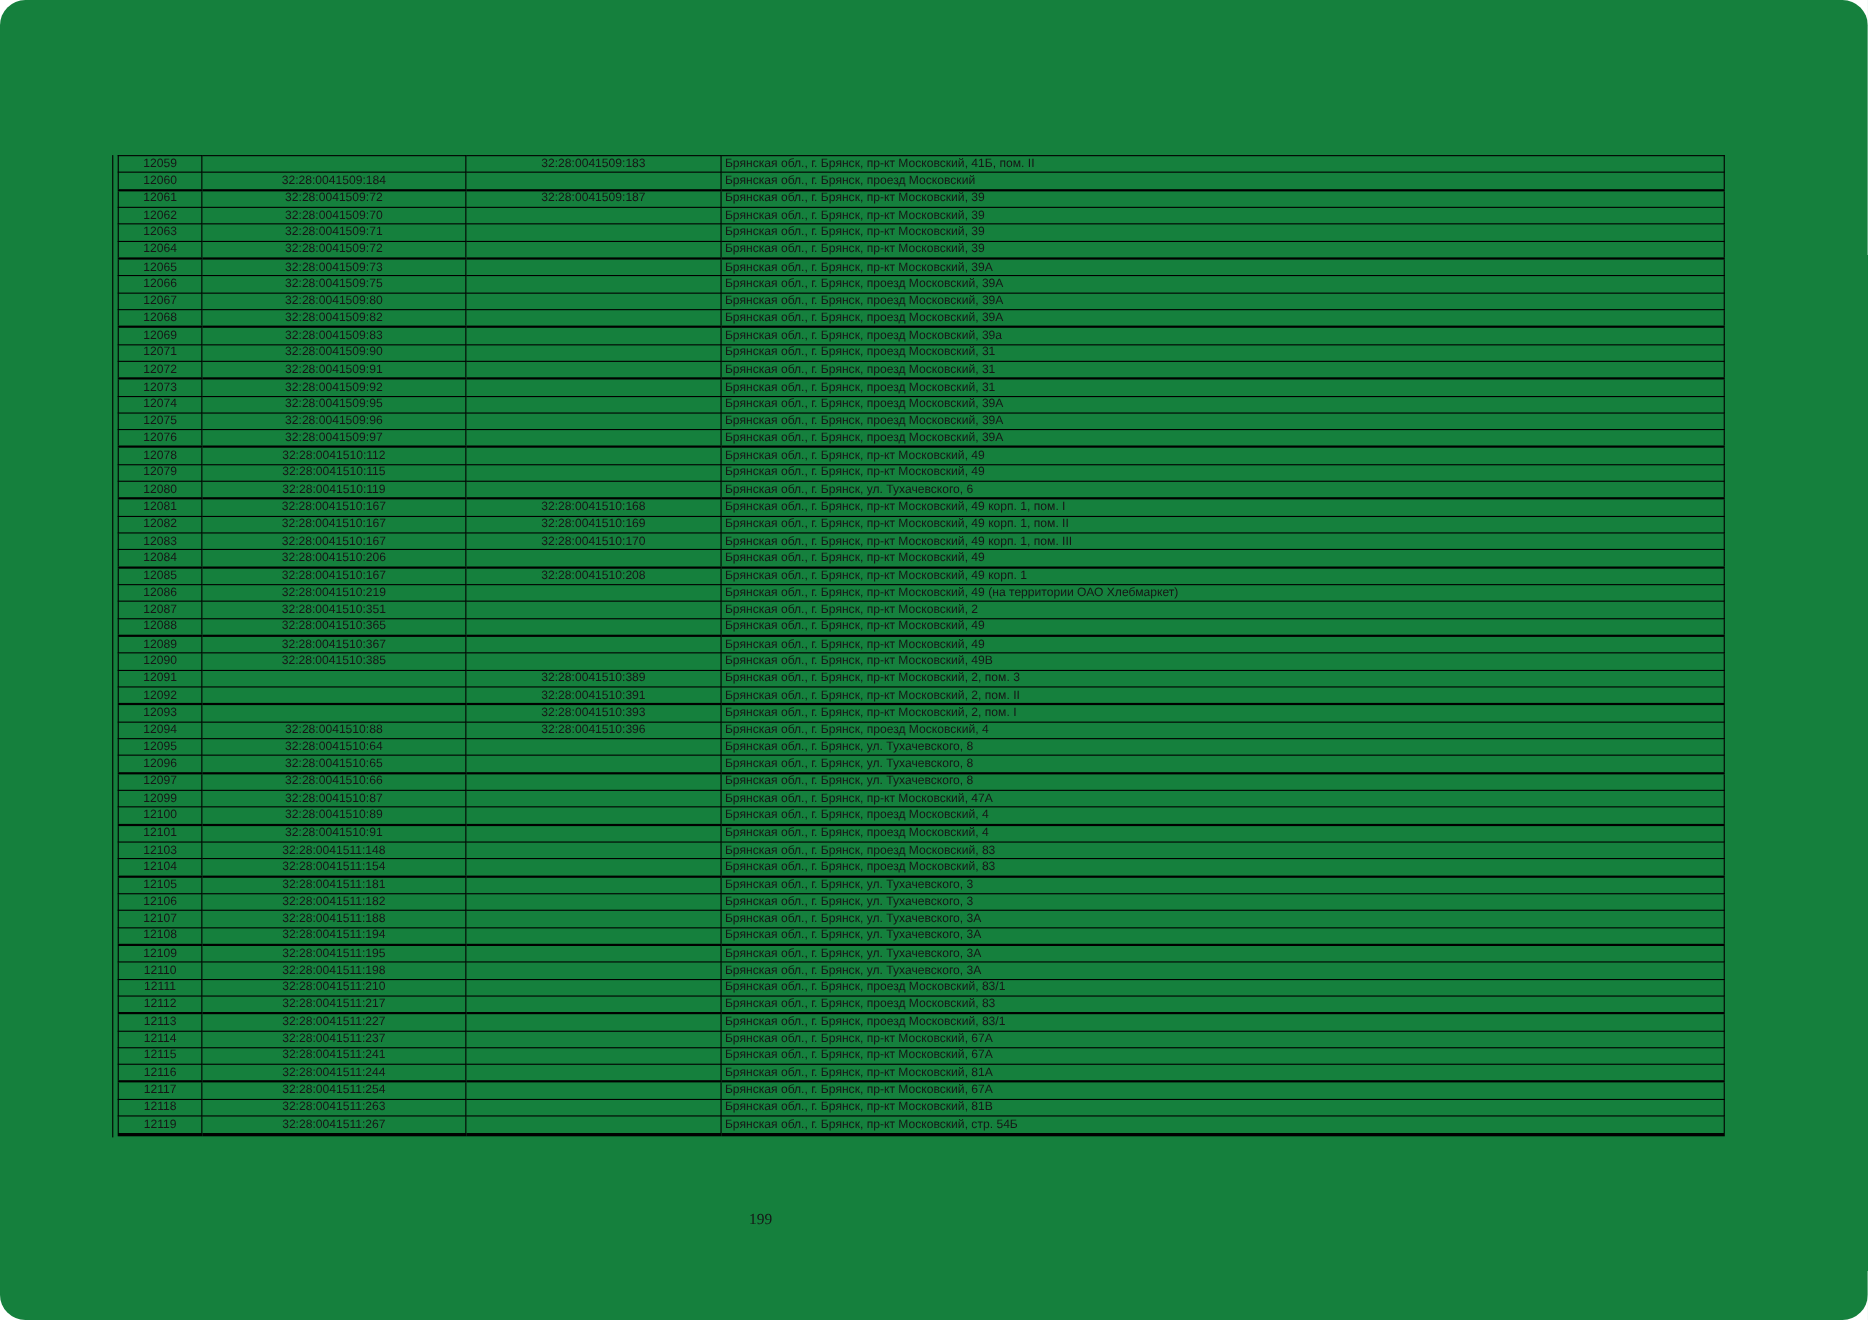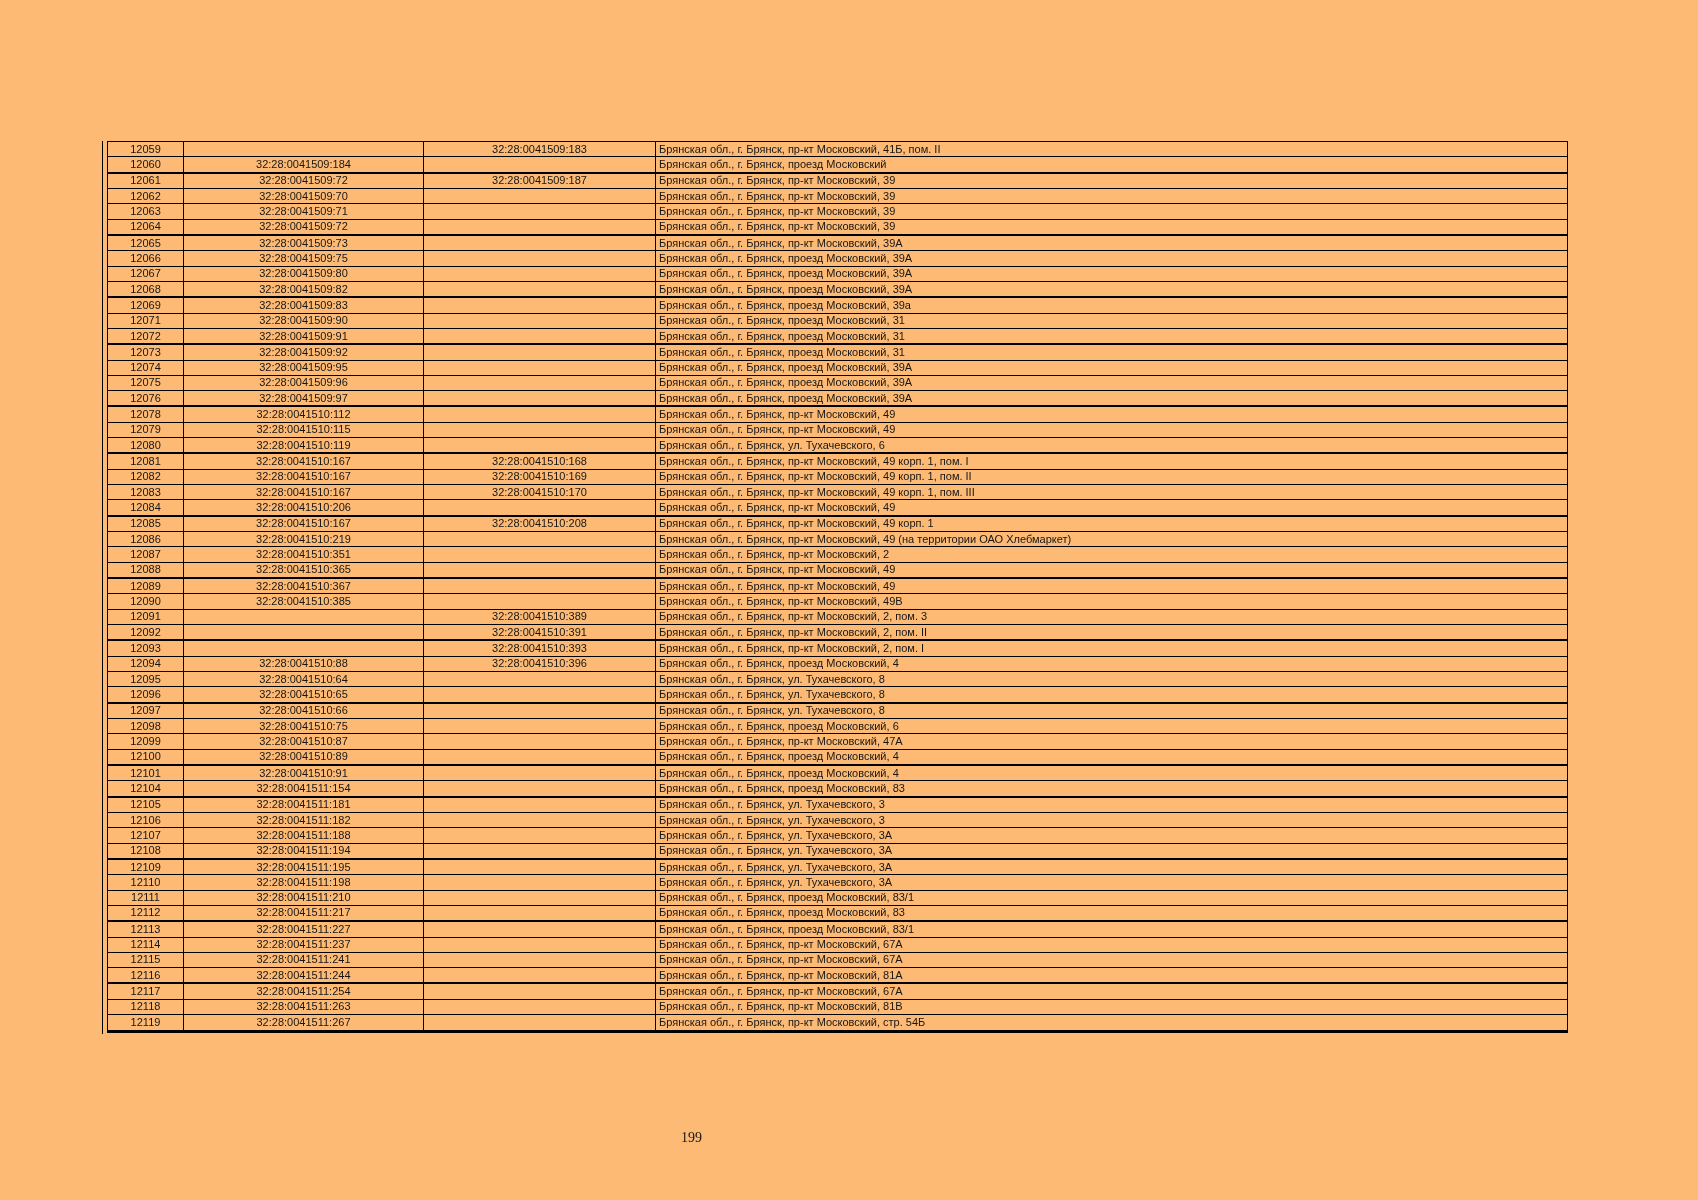--- a/index.html
+++ b/index.html
@@ -8,21 +8,22 @@
     width: 1698px;
     height: 1200px;
     background: #ffffff;
     font-family: "Liberation Sans", sans-serif;
     overflow: hidden;
   }
   .page {
     position: relative;
     width: 1698px;
     height: 1200px;
-    background: #fdba74;
+    background: #15803d;
+    border-radius: 23px;
   }
   .outer-left-line {
     position: absolute;
     left: 102px;
     top: 141px;
     width: 1px;
     height: 893px;
     background: #000;
   }
   table.cad-table {
@@ -64,21 +65,20 @@
   }
   .page-number {
     position: absolute;
     left: 0;
     top: 1102px;
     width: 1383px;
     text-align: center;
     font-family: "Liberation Serif", serif;
     font-size: 14px;
     color: #161616;
-    margin-top: 28px;
   }
 </style>
 </head>
 <body>
 
 <div class="page">
   <div class="outer-left-line"></div>
   <table class="cad-table">
     <colgroup>
       <col style="width:76px">
@@ -303,42 +303,42 @@
           <td></td>
           <td>Брянская обл., г. Брянск, ул. Тухачевского, 8</td>
         </tr>
         <tr>
           <td>12097</td>
           <td>32:28:0041510:66</td>
           <td></td>
           <td>Брянская обл., г. Брянск, ул. Тухачевского, 8</td>
         </tr>
         <tr>
-          <td>12098</td>
-          <td>32:28:0041510:75</td>
-          <td></td>
-          <td>Брянская обл., г. Брянск, проезд Московский, 6</td>
-        </tr>
-        <tr>
           <td>12099</td>
           <td>32:28:0041510:87</td>
           <td></td>
           <td>Брянская обл., г. Брянск, пр-кт Московский, 47А</td>
         </tr>
         <tr class="thick">
           <td>12100</td>
           <td>32:28:0041510:89</td>
           <td></td>
           <td>Брянская обл., г. Брянск, проезд Московский, 4</td>
         </tr>
         <tr>
           <td>12101</td>
           <td>32:28:0041510:91</td>
           <td></td>
           <td>Брянская обл., г. Брянск, проезд Московский, 4</td>
+        </tr>
+        <tr>
+          <td>12103</td>
+          <td>32:28:0041511:148</td>
+          <td></td>
+          <td>Брянская обл., г. Брянск, проезд Московский, 83</td>
         </tr>
         <tr class="thick">
           <td>12104</td>
           <td>32:28:0041511:154</td>
           <td></td>
           <td>Брянская обл., г. Брянск, проезд Московский, 83</td>
         </tr>
         <tr>
           <td>12105</td>
           <td>32:28:0041511:181</td>

